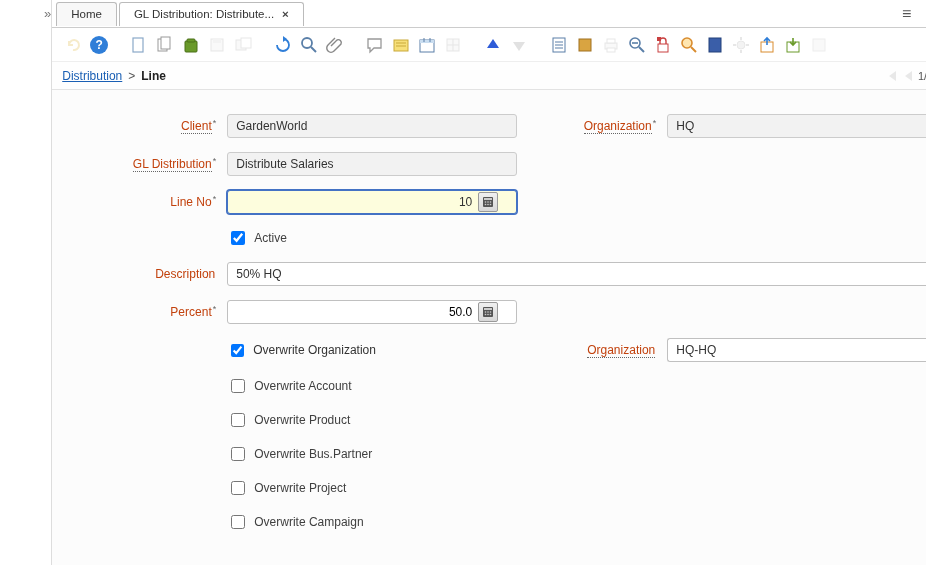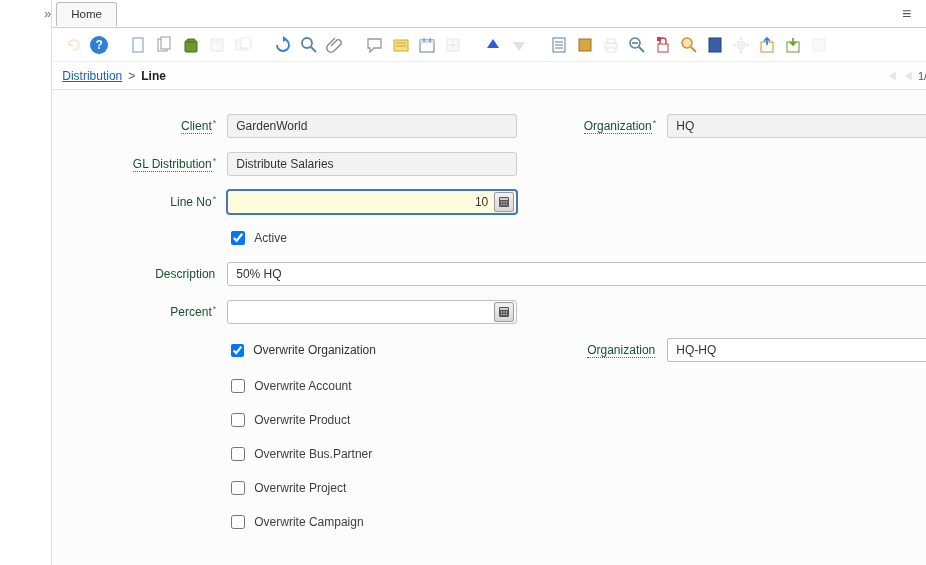--- a/index.html
+++ b/index.html
@@ -147,21 +147,21 @@
     display: grid;
     grid-template-columns: 165px 290px 130px 310px;
     column-gap: 10px;
     row-gap: 14px;
     align-items: center;
     margin: 0 0 0 0;
   }
   .lbl {
     text-align: right;
     font-size: 12px;
-    color: #14532d;
+    color: #c2410c;
     padding-right: 2px;
   }
   .lbl.underline span { border-bottom: 1px dotted #666; cursor: help; }
   .req::after {
     content: "*";
     font-size: 9px;
     position: relative;
     top: -4px;
     left: 1px;
     color: #666;
@@ -180,21 +180,21 @@
   .field.readonly {
     background: #f2f2f2;
     border: 1px solid #ccc;
     align-items: center;
   }
   .field-wide {
     grid-column: 2 / 5;
   }
   .field-num {
     justify-content: flex-end;
-    padding-right: 2px;
+    padding-right: 18px;
     background: #fff;
     position: relative;
   }
   .field-num input {
     border: none; outline: none;
     width: 100%;
     text-align: right;
     font-size: 12px;
     background: transparent;
     padding-right: 4px;
@@ -260,20 +260,24 @@
 <div class="root">
   <div class="left-gutter">
     <span class="chevron-right"></span>
   </div>
 
   <div class="main">
 
     <div class="tabs-row">
       <div class="tab">
         <span>Home</span>
+      </div>
+      <div class="tab active">
+        <span>GL Distribution: Distribute...</span>
+        <span class="close-x">×</span>
       </div>
       <div class="tabs-spacer"></div>
       <div class="tabs-right">
         <span class="menu-lines"></span>
         <span style="color:#555;font-size:13px;">
           <svg width="12" height="12" viewBox="0 0 12 12">
               <path d="M2 3 L6 7 L10 3" stroke="#555" stroke-width="1.5" fill="none"></path>
               <path d="M2 7 L6 11 L10 7" stroke="#555" stroke-width="1.5" fill="none"></path>
             </svg>
         </span>
@@ -520,20 +524,21 @@
           <label>Active</label>
         </div>
 
         <div class="lbl"><span>Description</span></div>
         <div class="field field-wide">
             <span>50% HQ</span>
           </div>
 
         <div class="lbl req"><span>Percent</span></div>
         <div class="field field-num">
+          <input type="text" value="50.0" style="">
           <div class="calc-btn">
             <svg viewBox="0 0 12 12">
                 <rect x="1" y="1" width="10" height="10" fill="#555" rx="1"></rect>
                 <rect x="2" y="2" width="8" height="2" fill="#ccc"></rect>
                 <circle cx="3.5" cy="6" r="0.8" fill="#ccc"></circle>
                 <circle cx="6" cy="6" r="0.8" fill="#ccc"></circle>
                 <circle cx="8.5" cy="6" r="0.8" fill="#ccc"></circle>
                 <circle cx="3.5" cy="8.5" r="0.8" fill="#ccc"></circle>
                 <circle cx="6" cy="8.5" r="0.8" fill="#ccc"></circle>
                 <circle cx="8.5" cy="8.5" r="0.8" fill="#ccc"></circle>

